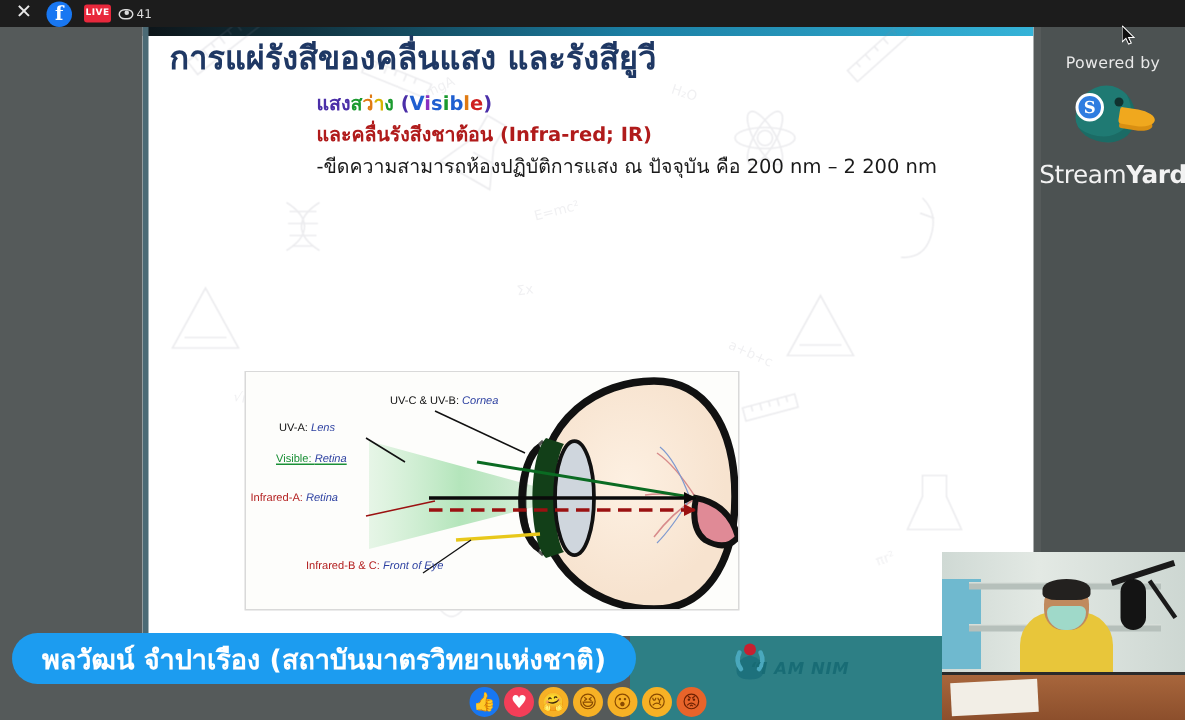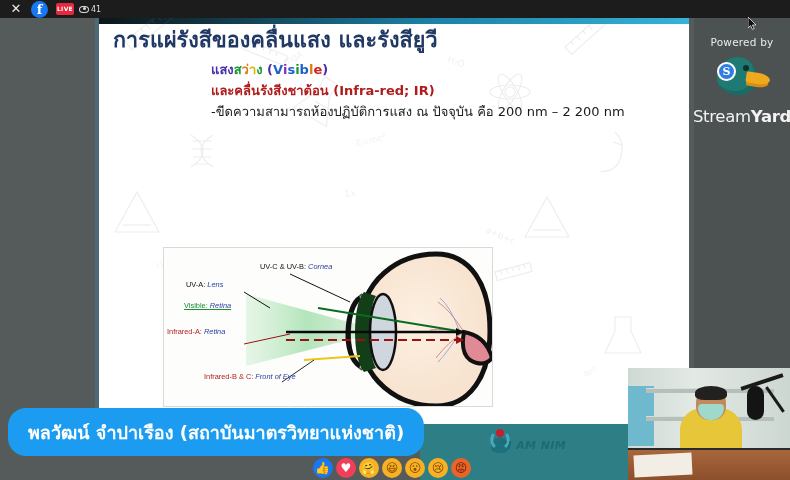--- a/index.html
+++ b/index.html
@@ -86,21 +86,21 @@
   .c-violet{color:#8a2fc0;}
 
   
   .eyewrap { position:absolute; left:68px; top:230px; width:330px; height:160px;
       background:#fdfdfb; border:1px solid #d9d9d9; z-index:5; overflow:hidden; }
   .eyelbl { position:absolute; font-size:7.4px; white-space:nowrap;
       font-family:"Liberation Sans",sans-serif; }
   .eyelbl i { font-style:italic; color:#2b3fa0; }
 
   
-  .namepill { position:absolute; left:8px; bottom:24px; height:48px;
+  .namepill { position:absolute; left:8px; bottom:24px; height:34px;
       background:#1c9cf0; border-radius:18px; padding:0 20px; z-index:30;
       display:flex; align-items:center; }
   .namepill span { color:#fff; font-size:18px; font-weight:bold; white-space:nowrap; }
 
   .watermark { position:absolute; left:500px; bottom:28px; z-index:22;
       color:#176b74; font-size:11px; font-style:italic; font-weight:bold;
       letter-spacing:.4px; opacity:.9; }
   .wm-drop { position:absolute; left:487px; bottom:26px; width:26px; height:26px; z-index:22; }
 
   

